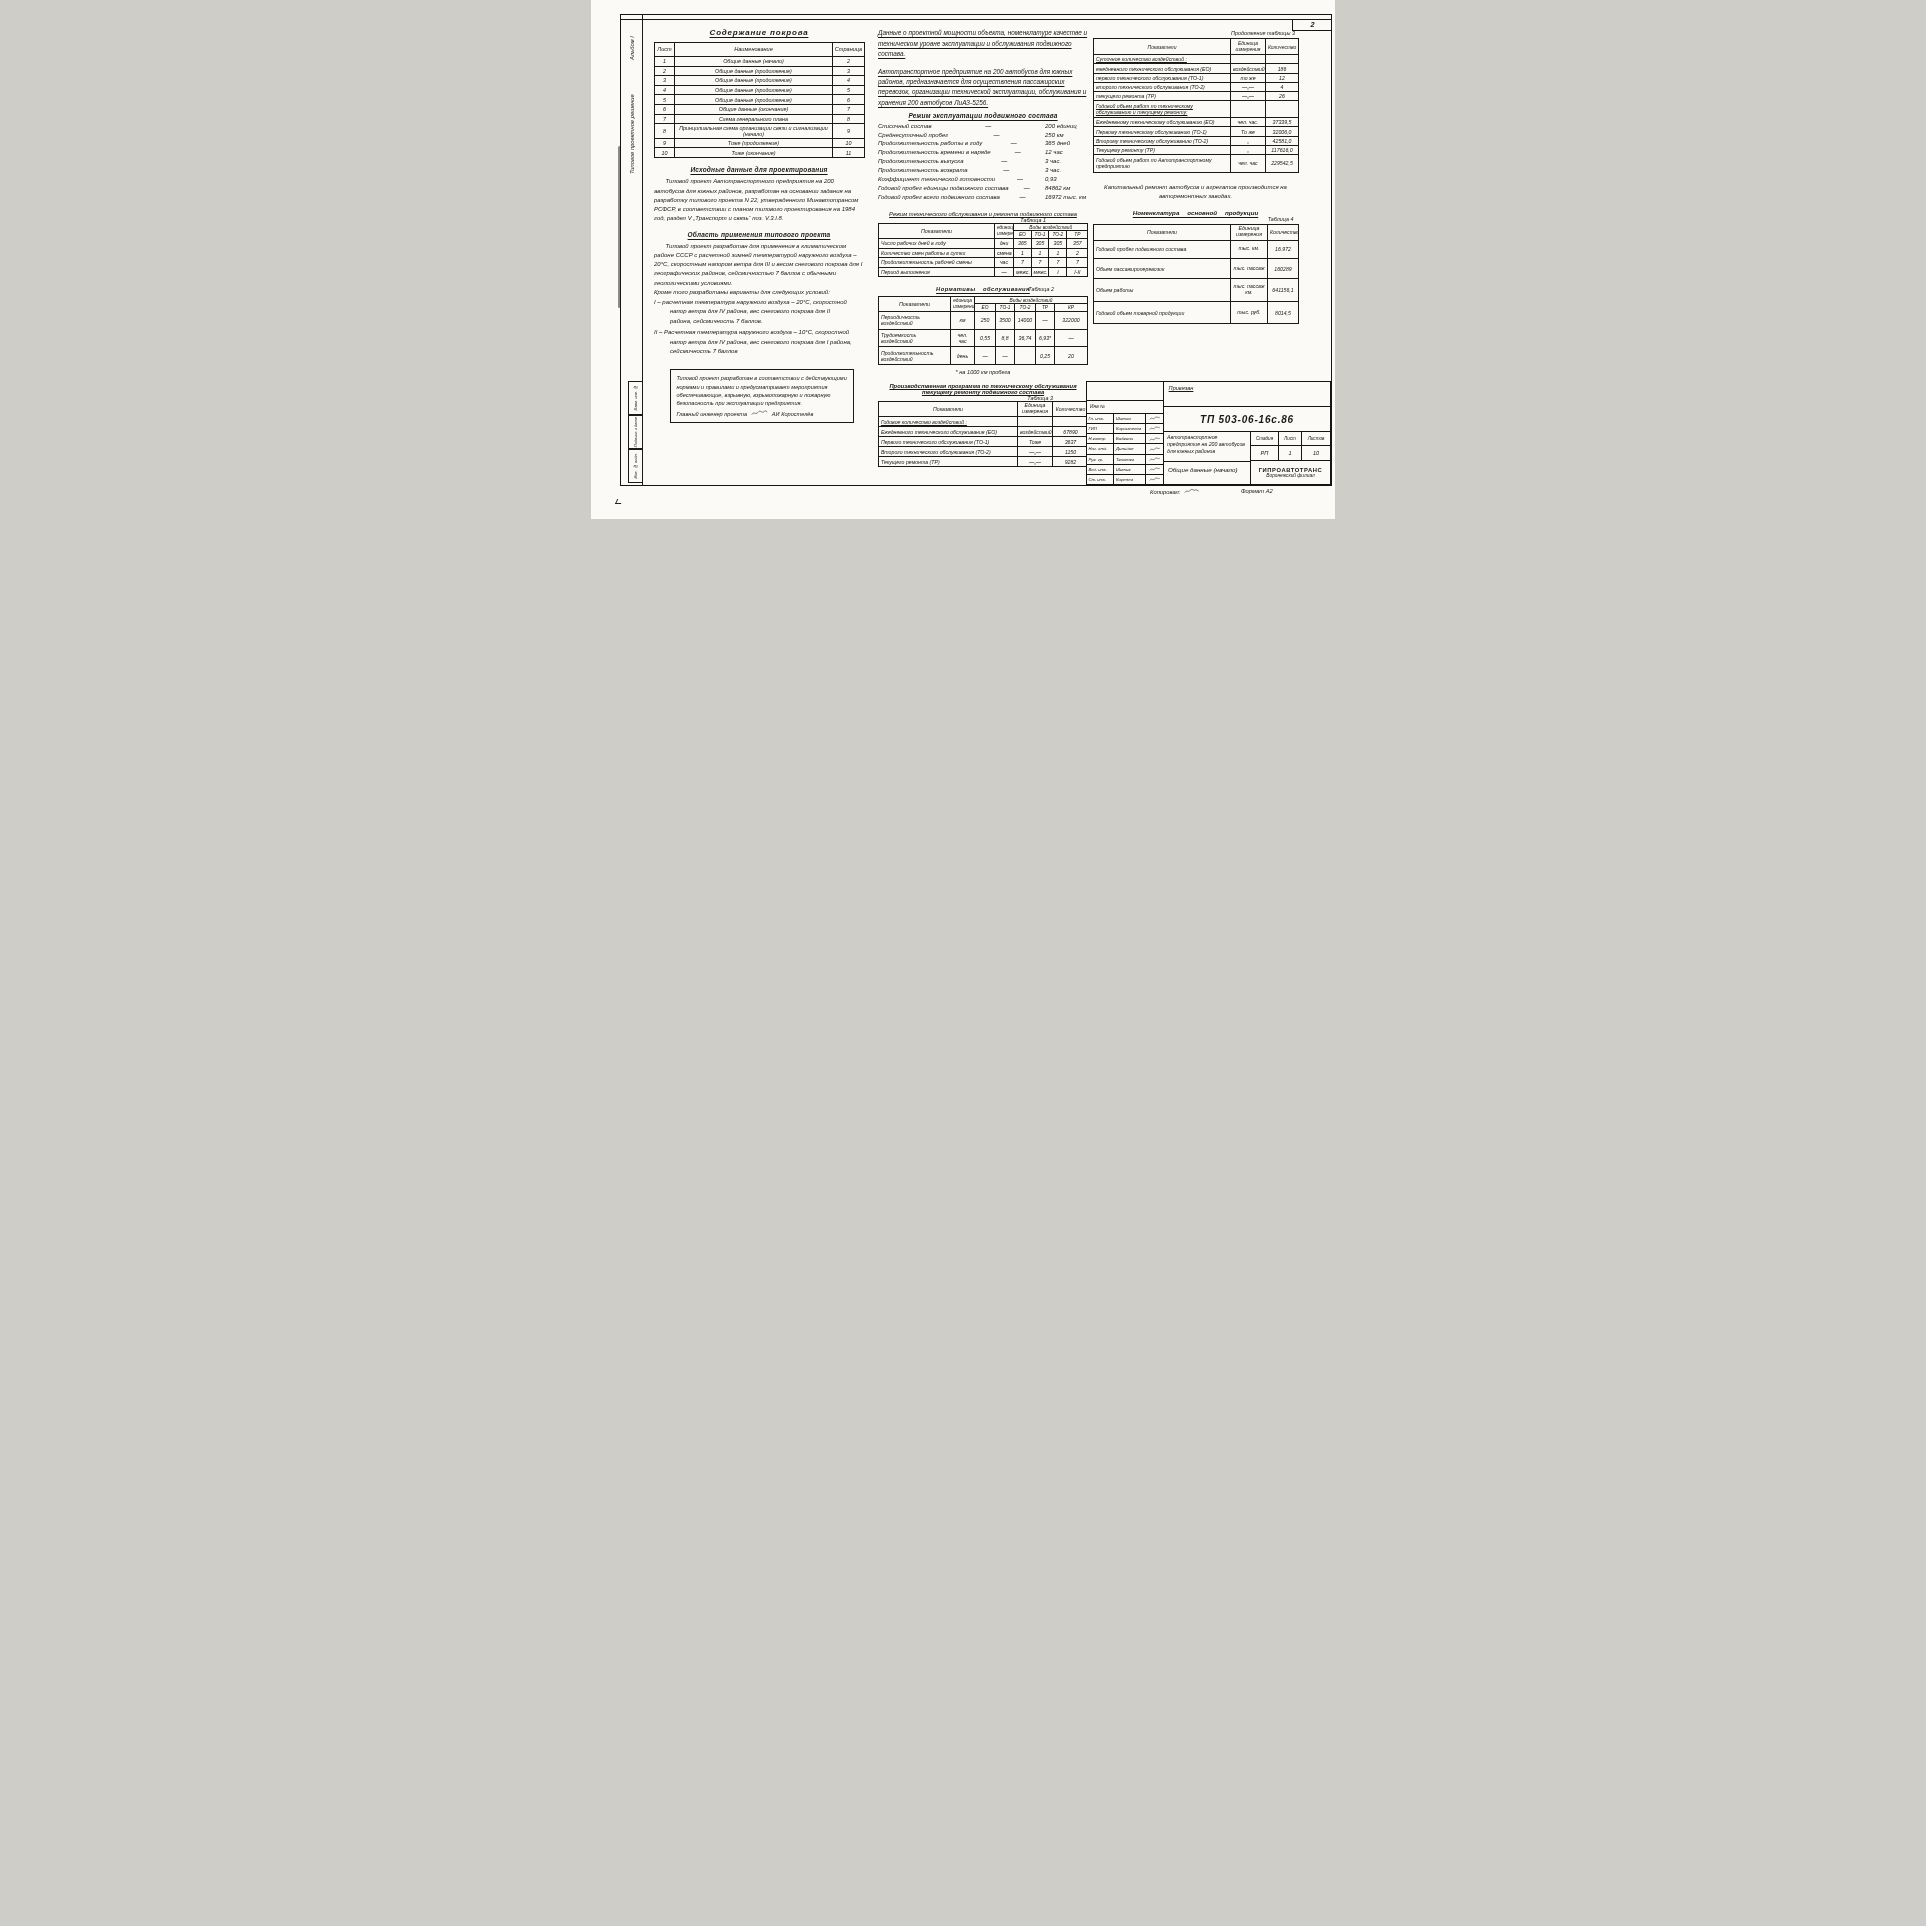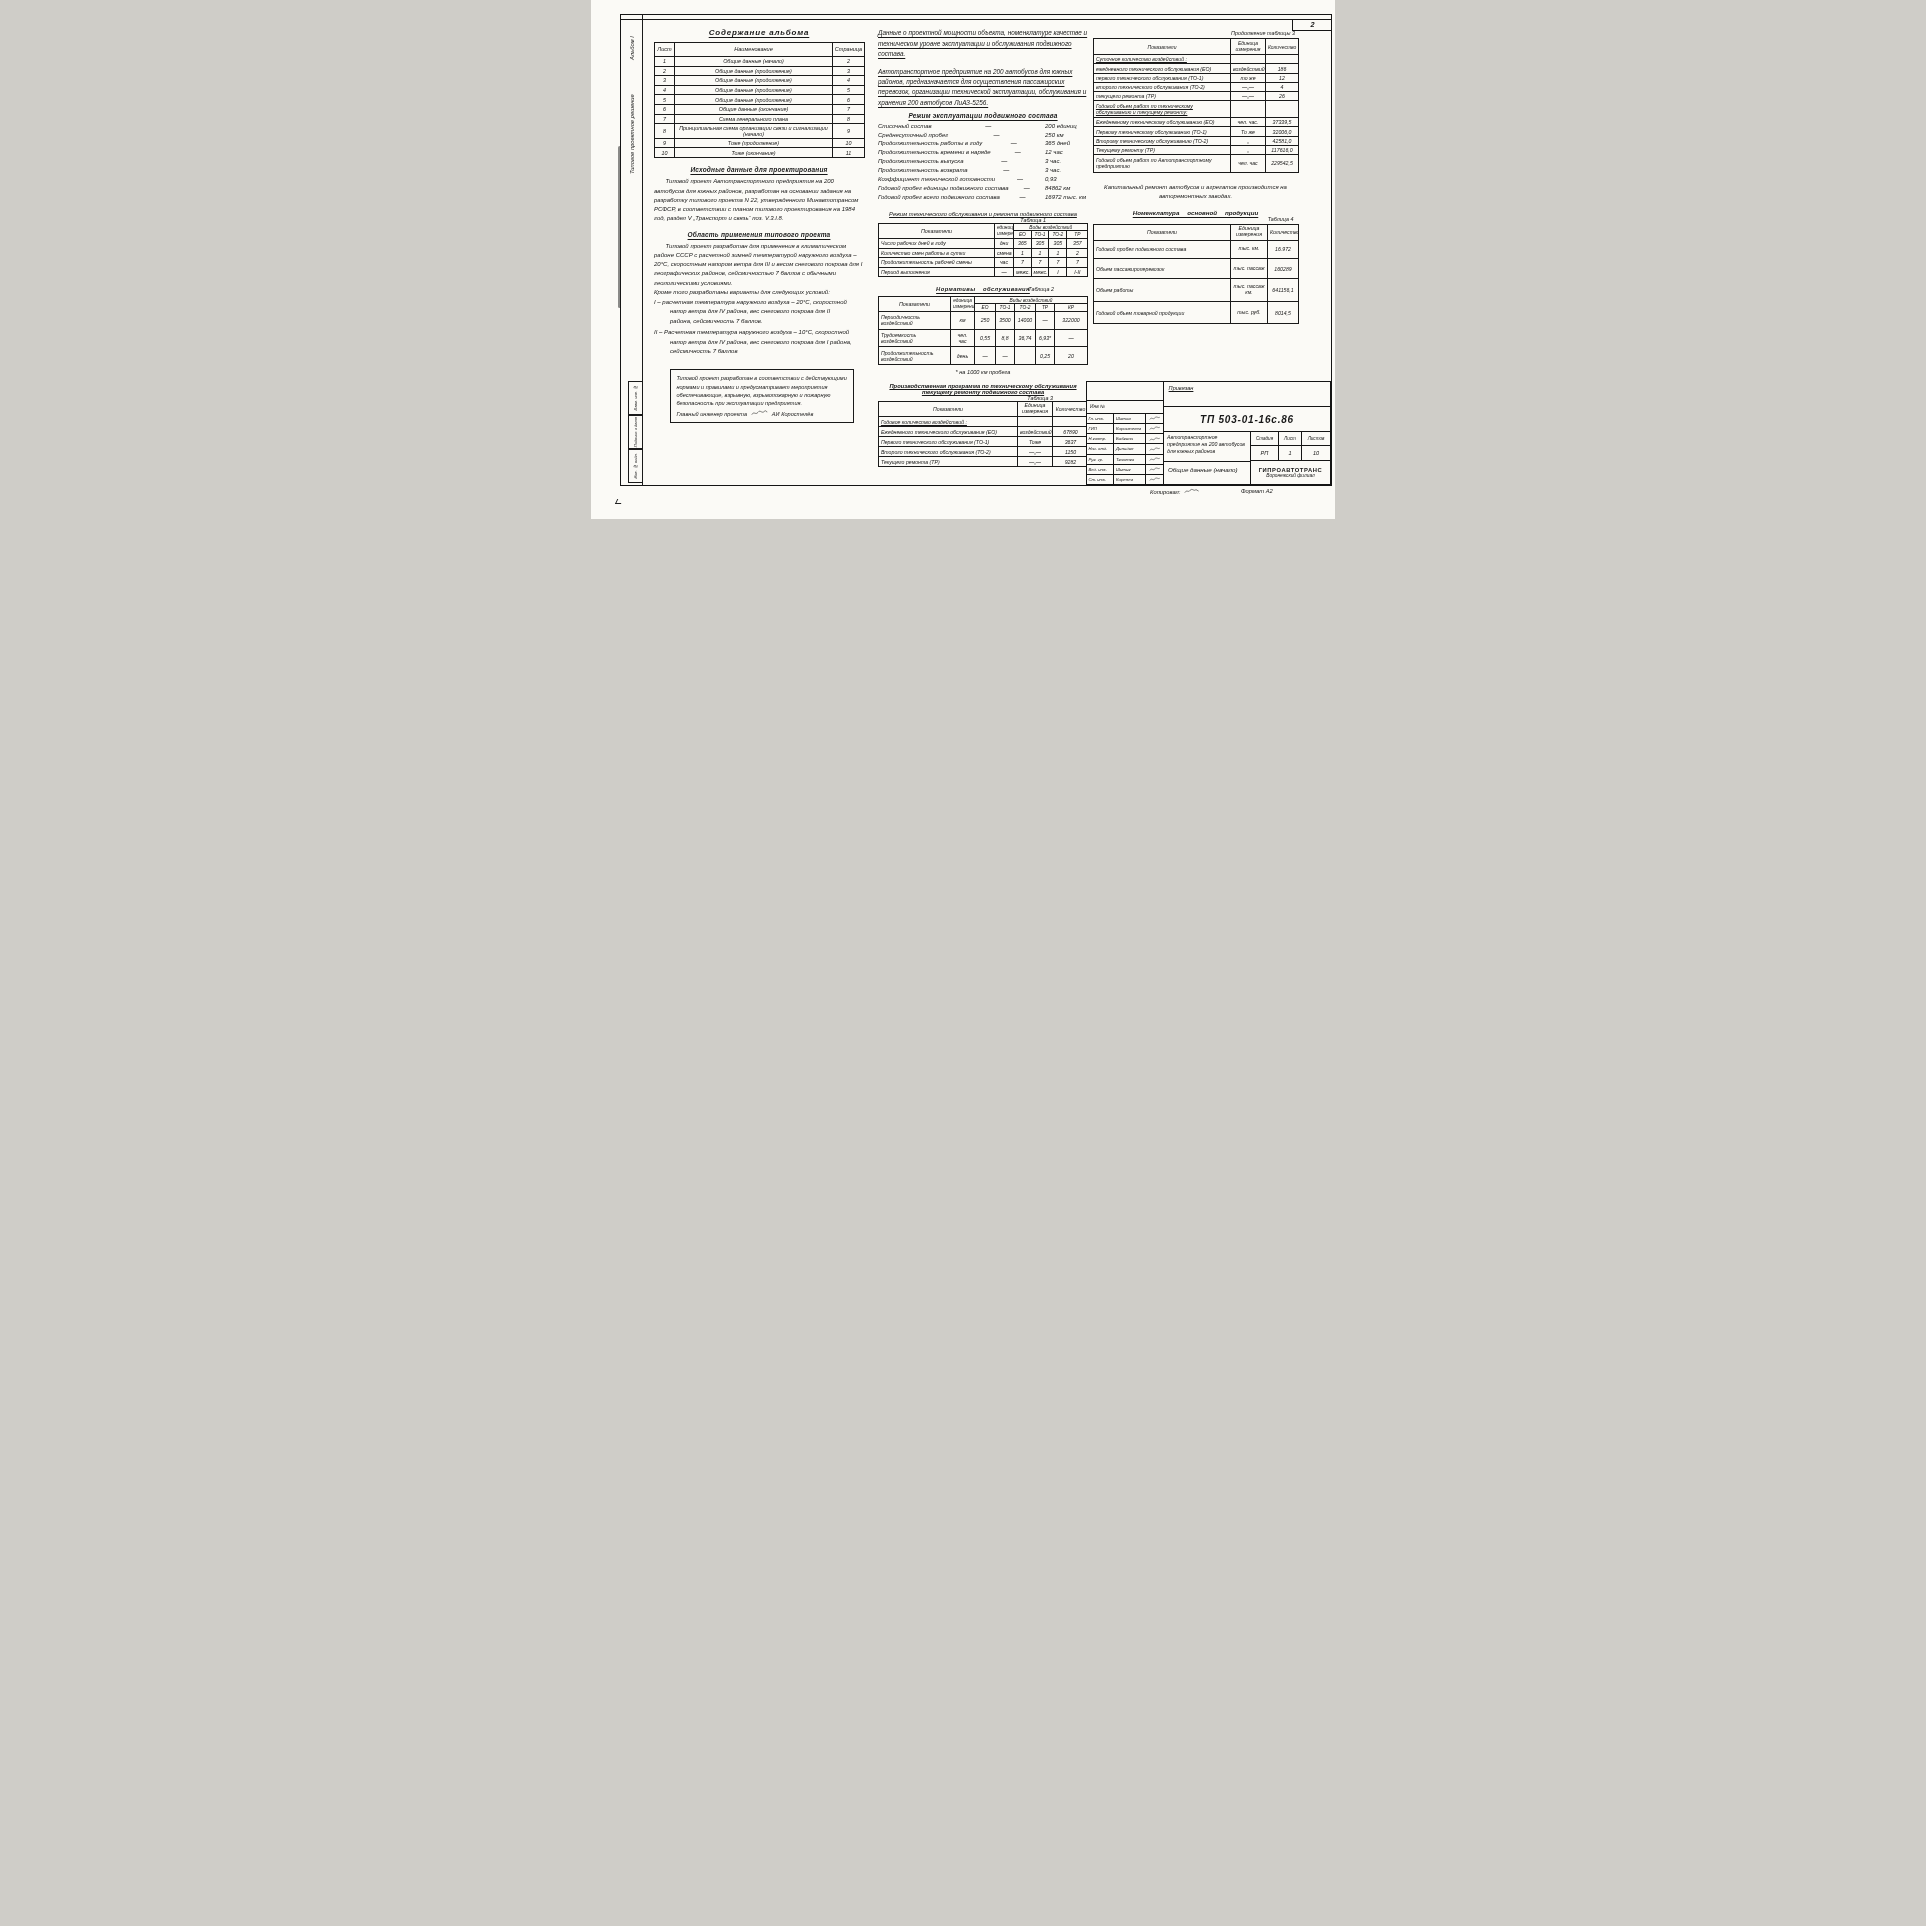--- a/index.html
+++ b/index.html
@@ -134,21 +134,21 @@
     <span>Взам. инв. №</span>
   </div>
   <div class="stampbox sb2">
     <span>Подпись и дата</span>
   </div>
   <div class="stampbox sb3">
     <span>Инв. № подл.</span>
   </div>
 
   <div class="col col-left">
-    <div class="h-title">Содержание альбома</div>
+    <div class="h-title">Содержание покрова</div>
 
     <table class="t contents" style="margin-top:5.4px;">
       <colgroup>
           <col style="width:20px">
           <col style="width:158px">
           <col style="width:32px">
         </colgroup>
       <tbody>
           <tr>
         <th>Лист</th>
@@ -629,21 +629,21 @@
                 <path d="M2 9 C7 1 10 11 15 5 S24 7 28 3" fill="none" stroke="#222" stroke-width="1.4"></path>
               </svg>
             </span>
         </div>
       </div>
     </div>
     <div class="tb-right">
       <div class="tb-priv">
         <span>Привязан</span>
       </div>
-      <div class="tb-code">ТП 503-01-16с.86</div>
+      <div class="tb-code">ТП 503-06-16с.86</div>
       <div class="tb-bottom">
         <div class="tb-bl">
           <div class="tb-proj">Автотранспортное предприятие на 200 автобусов для южных районов</div>
           <div class="tb-sheet">Общие данные (начало)</div>
         </div>
         <div class="tb-br">
           <div class="tb-stage">
             <div class="st-row hd">
               <span class="st-cell st-c1">Стадия</span>
               <span class="st-cell st-c2">Лист</span>

